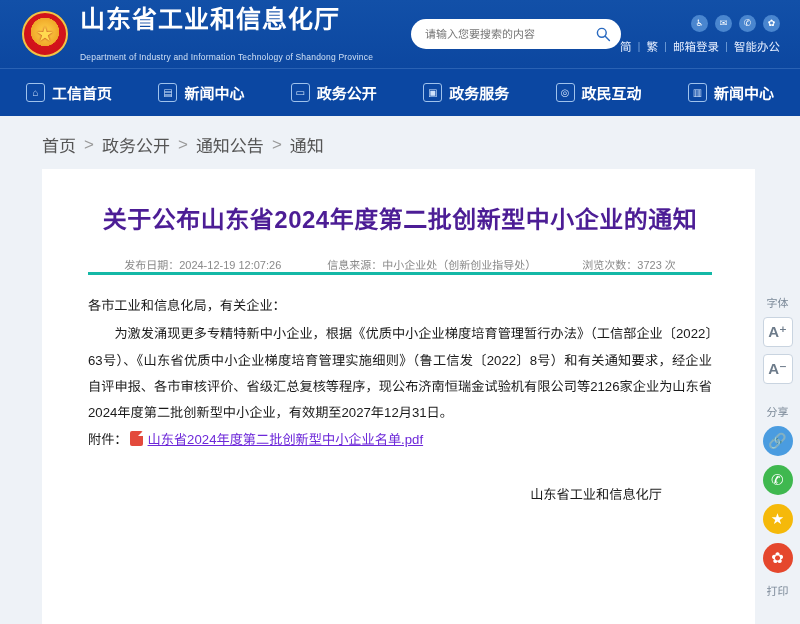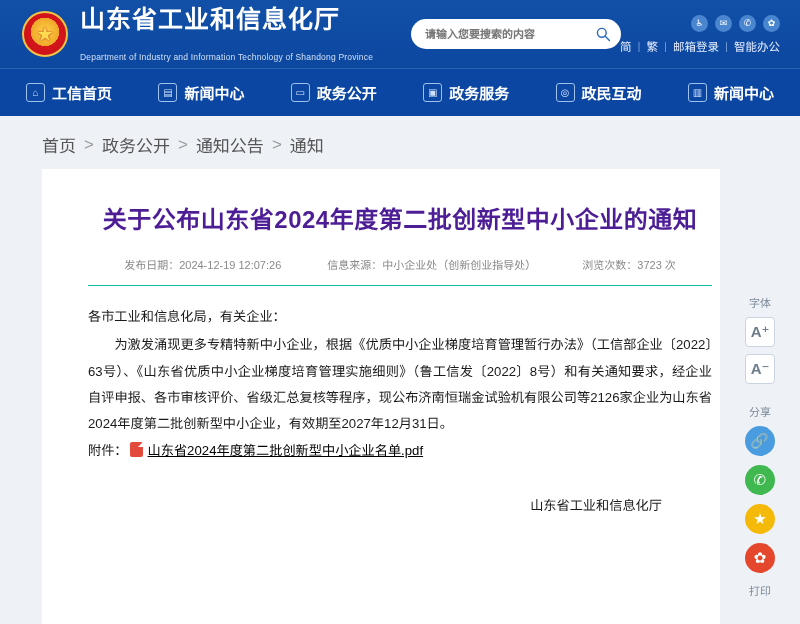--- a/index.html
+++ b/index.html
@@ -63,21 +63,20 @@
     padding: 0 10px 0 14px;
   }
   .search-input {
     border: none;
     outline: none;
     flex: 1;
     font-size: 11px;
     color: #999;
     font-family: inherit;
     background: transparent;
-    font-weight: bold;
   }
   .search-icon {
     width: 16px; height: 16px;
     flex: none;
     color: #2a6ac0;
   }
   .header-right {
     position: absolute;
     right: 20px;
     top: 0;
@@ -161,22 +160,22 @@
     line-height: 1.45;
     letter-spacing: 0.5px;
   }
   .art-meta {
     margin-top: 18px;
     display: flex;
     justify-content: center;
     gap: 46px;
     font-size: 11px;
     color: #8a8a8a;
-    border-bottom: 1px solid #14b8a6;
-    padding-bottom: 13px;
+    border-bottom: 3px solid #14b8a6;
+    padding-bottom: 0;
   }
   .art-meta b { font-weight: normal; }
   .art-body {
     margin-top: 18px;
     font-size: 13.2px;
     line-height: 2.0;
     color: #1a1a1a;
     text-align: justify;
   }
   .art-body p { text-indent: 2em; margin-bottom: 2px; }
@@ -197,36 +196,36 @@
     flex: none;
   }
   .pdf-ico:after {
     content: "";
     position: absolute;
     top: 0; right: 0;
     border-width: 0 0 5px 5px;
     border-style: solid;
     border-color: transparent transparent #ffffff transparent;
   }
-  .attach-link { color: #000000; text-decoration: underline; }
+  .attach-link { color: #6d28d9; text-decoration: underline; }
   .sign {
     margin-top: 34px;
     text-align: right;
     font-size: 13.2px;
     line-height: 2.0;
     color: #1a1a1a;
     padding-right: 50px;
   }
 
   
   .tools {
     position: absolute;
     right: 0;
     top: 0;
-    width: 80px;
+    width: 45px;
     height: 100%;
     background: #eef2f7;
     display: flex;
     flex-direction: column;
     align-items: center;
     padding-top: 178px;
   }
   .tool-label { font-size: 11px; color: #7c8a99; margin-bottom: 7px; }
   .tool-btn {
     width: 30px; height: 30px;

